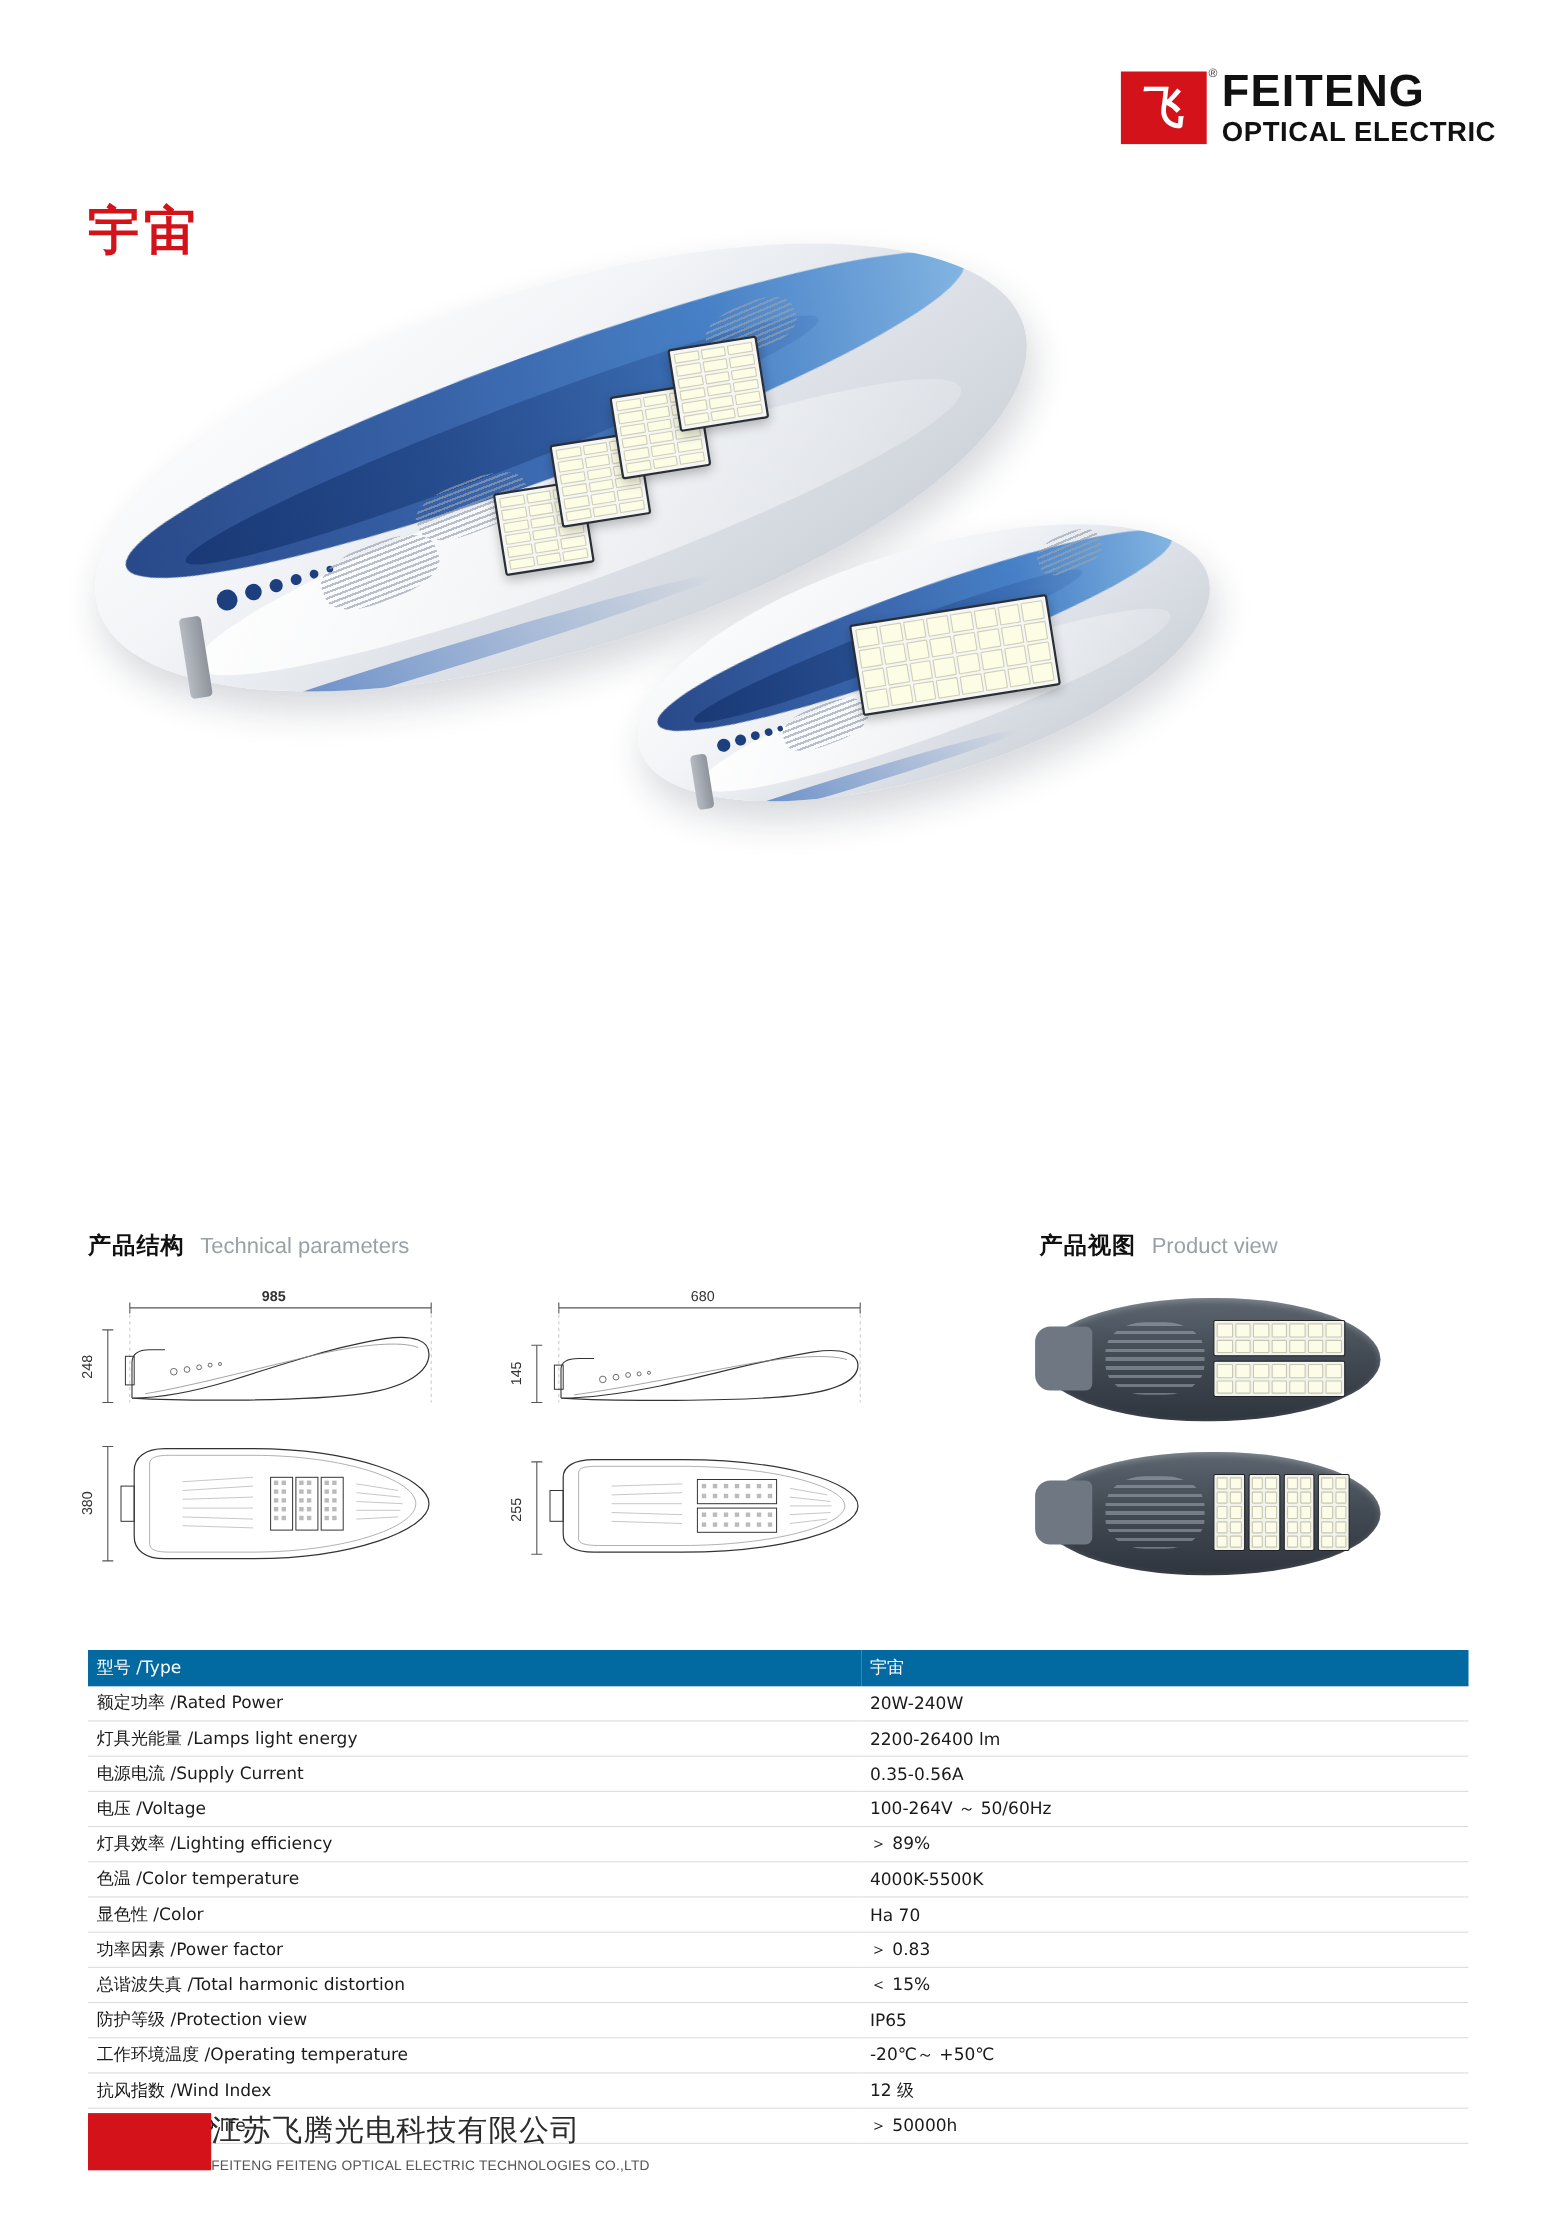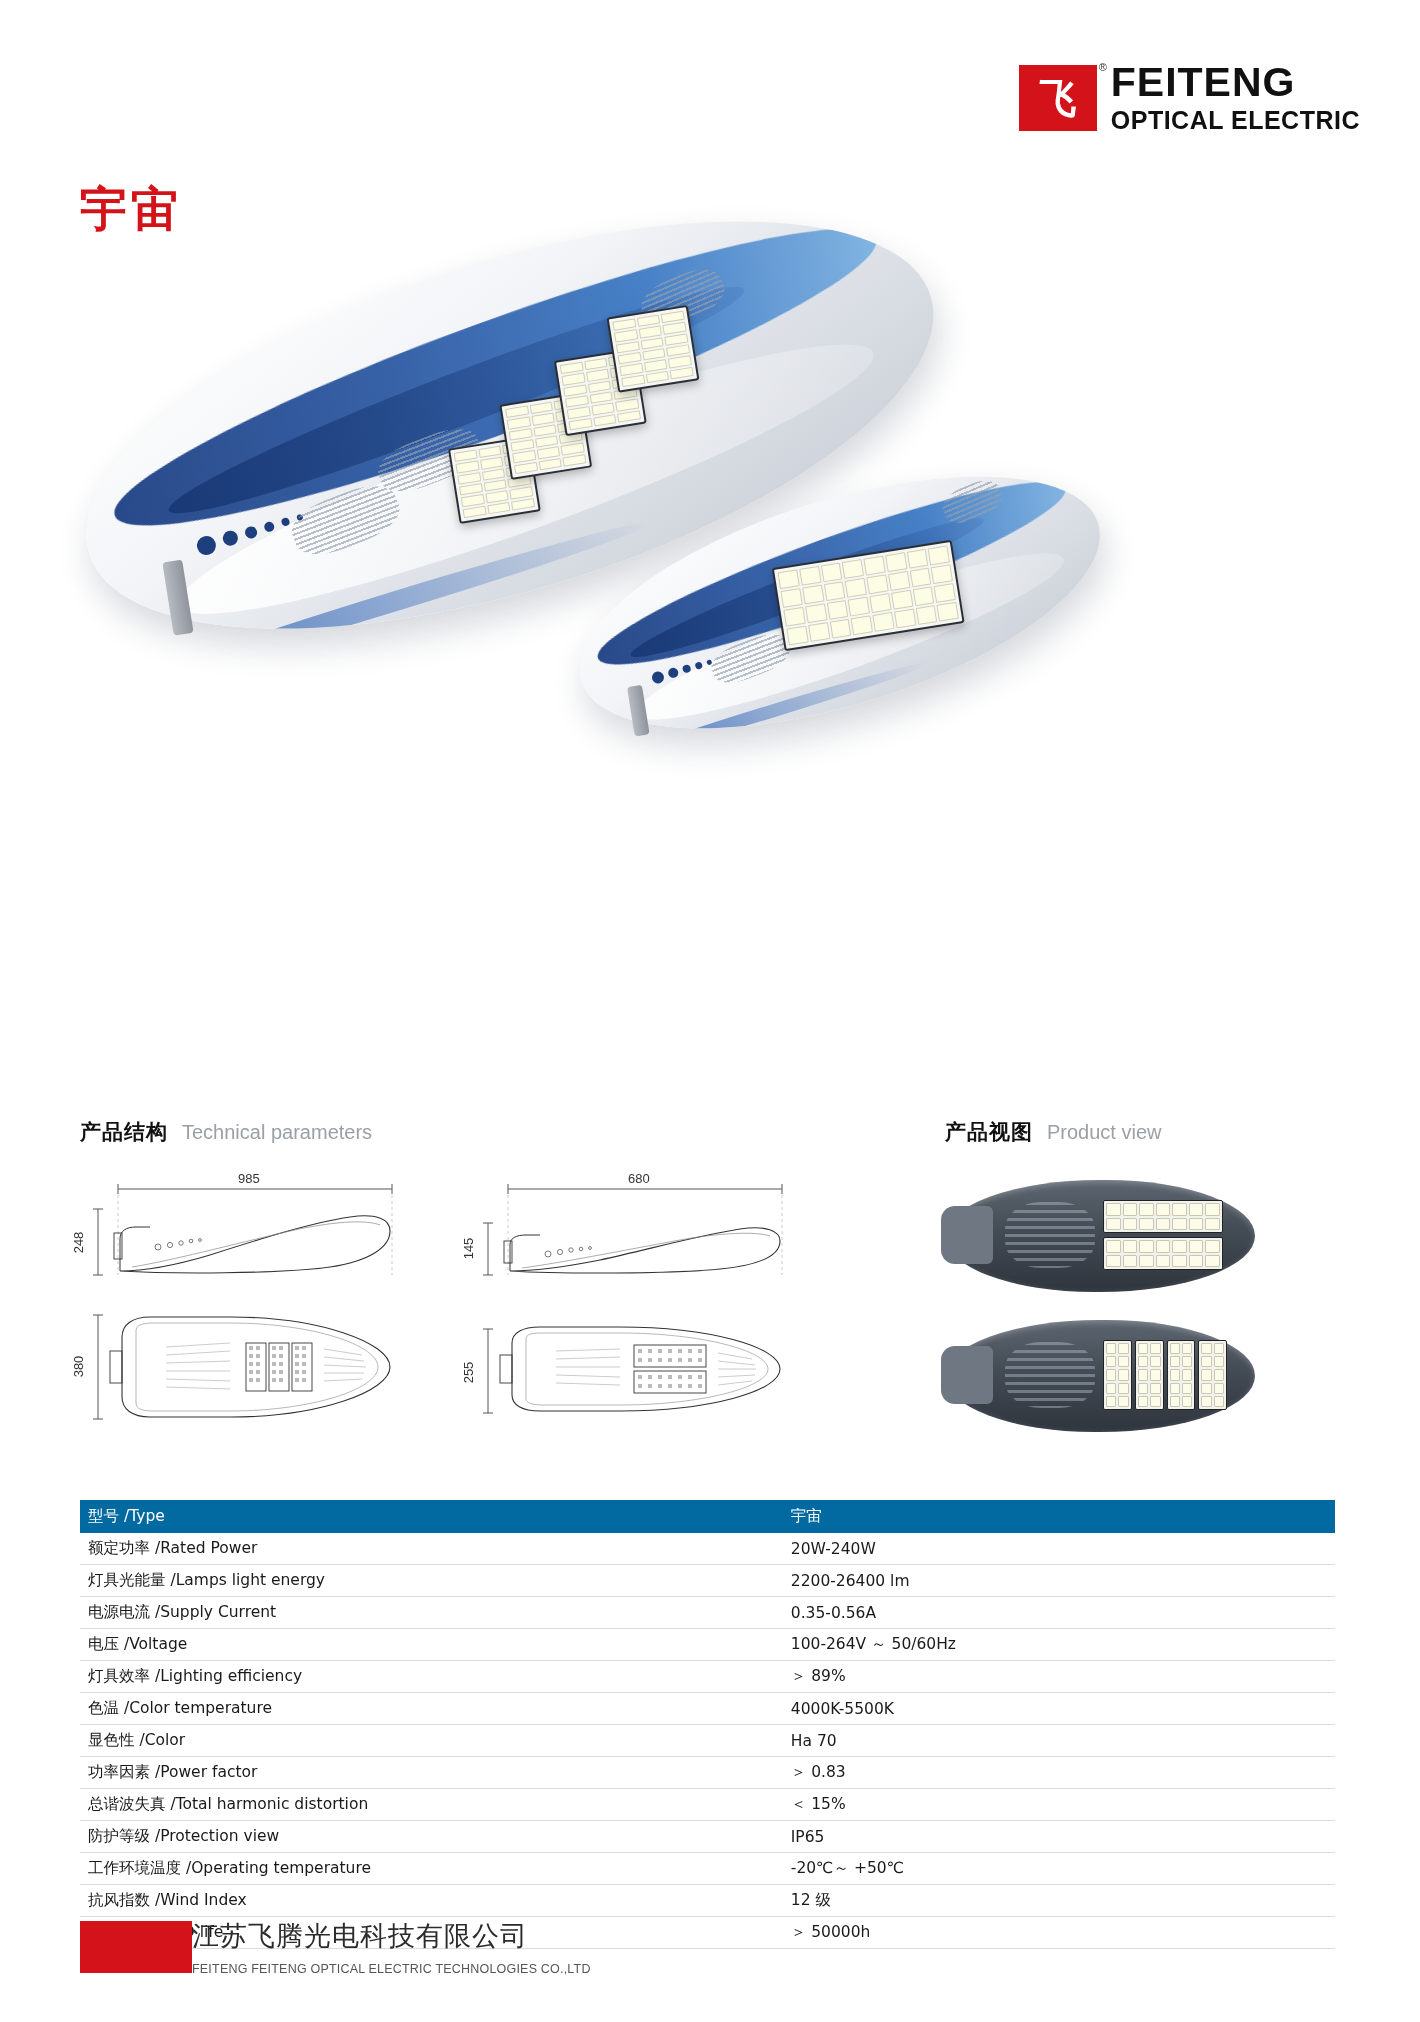--- a/index.html
+++ b/index.html
@@ -544,21 +544,21 @@
       <path d="M40,96 C60,96 90,92 130,80 C180,64 230,48 270,42 C296,38 310,44 310,56 C310,72 290,86 250,92 C200,99 90,99 40,96 Z" fill="none" stroke="#333" stroke-width="1.1"></path>
       <path d="M52,92 C90,86 150,70 210,56 C250,47 285,44 300,50" fill="none" stroke="#888" stroke-width="0.7"></path>
       <path d="M40,96 L40,64 C40,56 46,52 56,52 L70,52" fill="none" stroke="#333" stroke-width="1"></path>
       <rect x="34" y="58" width="8" height="26" fill="none" stroke="#333" stroke-width="0.9"></rect>
       <circle cx="78" cy="72" r="3" fill="none" stroke="#444" stroke-width="0.7"></circle>
       <circle cx="90" cy="70" r="2.6" fill="none" stroke="#444" stroke-width="0.7"></circle>
       <circle cx="101" cy="68" r="2.2" fill="none" stroke="#444" stroke-width="0.7"></circle>
       <circle cx="111" cy="66" r="1.8" fill="none" stroke="#444" stroke-width="0.7"></circle>
       <circle cx="120" cy="65" r="1.4" fill="none" stroke="#444" stroke-width="0.7"></circle>
     </svg>
-    <div class="dim-label" style="left:158px; top:-4px;">985</div>
+    <div class="dim-label" style="left:158px; top:-4px;font-weight:bold;">985</div>
     <div class="dim-label vert" style="left:-12px; top:60px;">248</div>
   </div>
 
   <div class="dwg" style="left:390px; top:0; width:330px; height:115px;">
     <svg width="330" height="115" viewBox="0 0 330 115">
       <line x1="38" y1="14" x2="312" y2="14" stroke="#555" stroke-width="1"></line>
       <line x1="38" y1="9" x2="38" y2="19" stroke="#555" stroke-width="1"></line>
       <line x1="312" y1="9" x2="312" y2="19" stroke="#555" stroke-width="1"></line>
       <line x1="38" y1="14" x2="38" y2="100" stroke="#aaa" stroke-width="0.6" stroke-dasharray="3,3"></line>
       <line x1="312" y1="14" x2="312" y2="100" stroke="#aaa" stroke-width="0.6" stroke-dasharray="3,3"></line>

